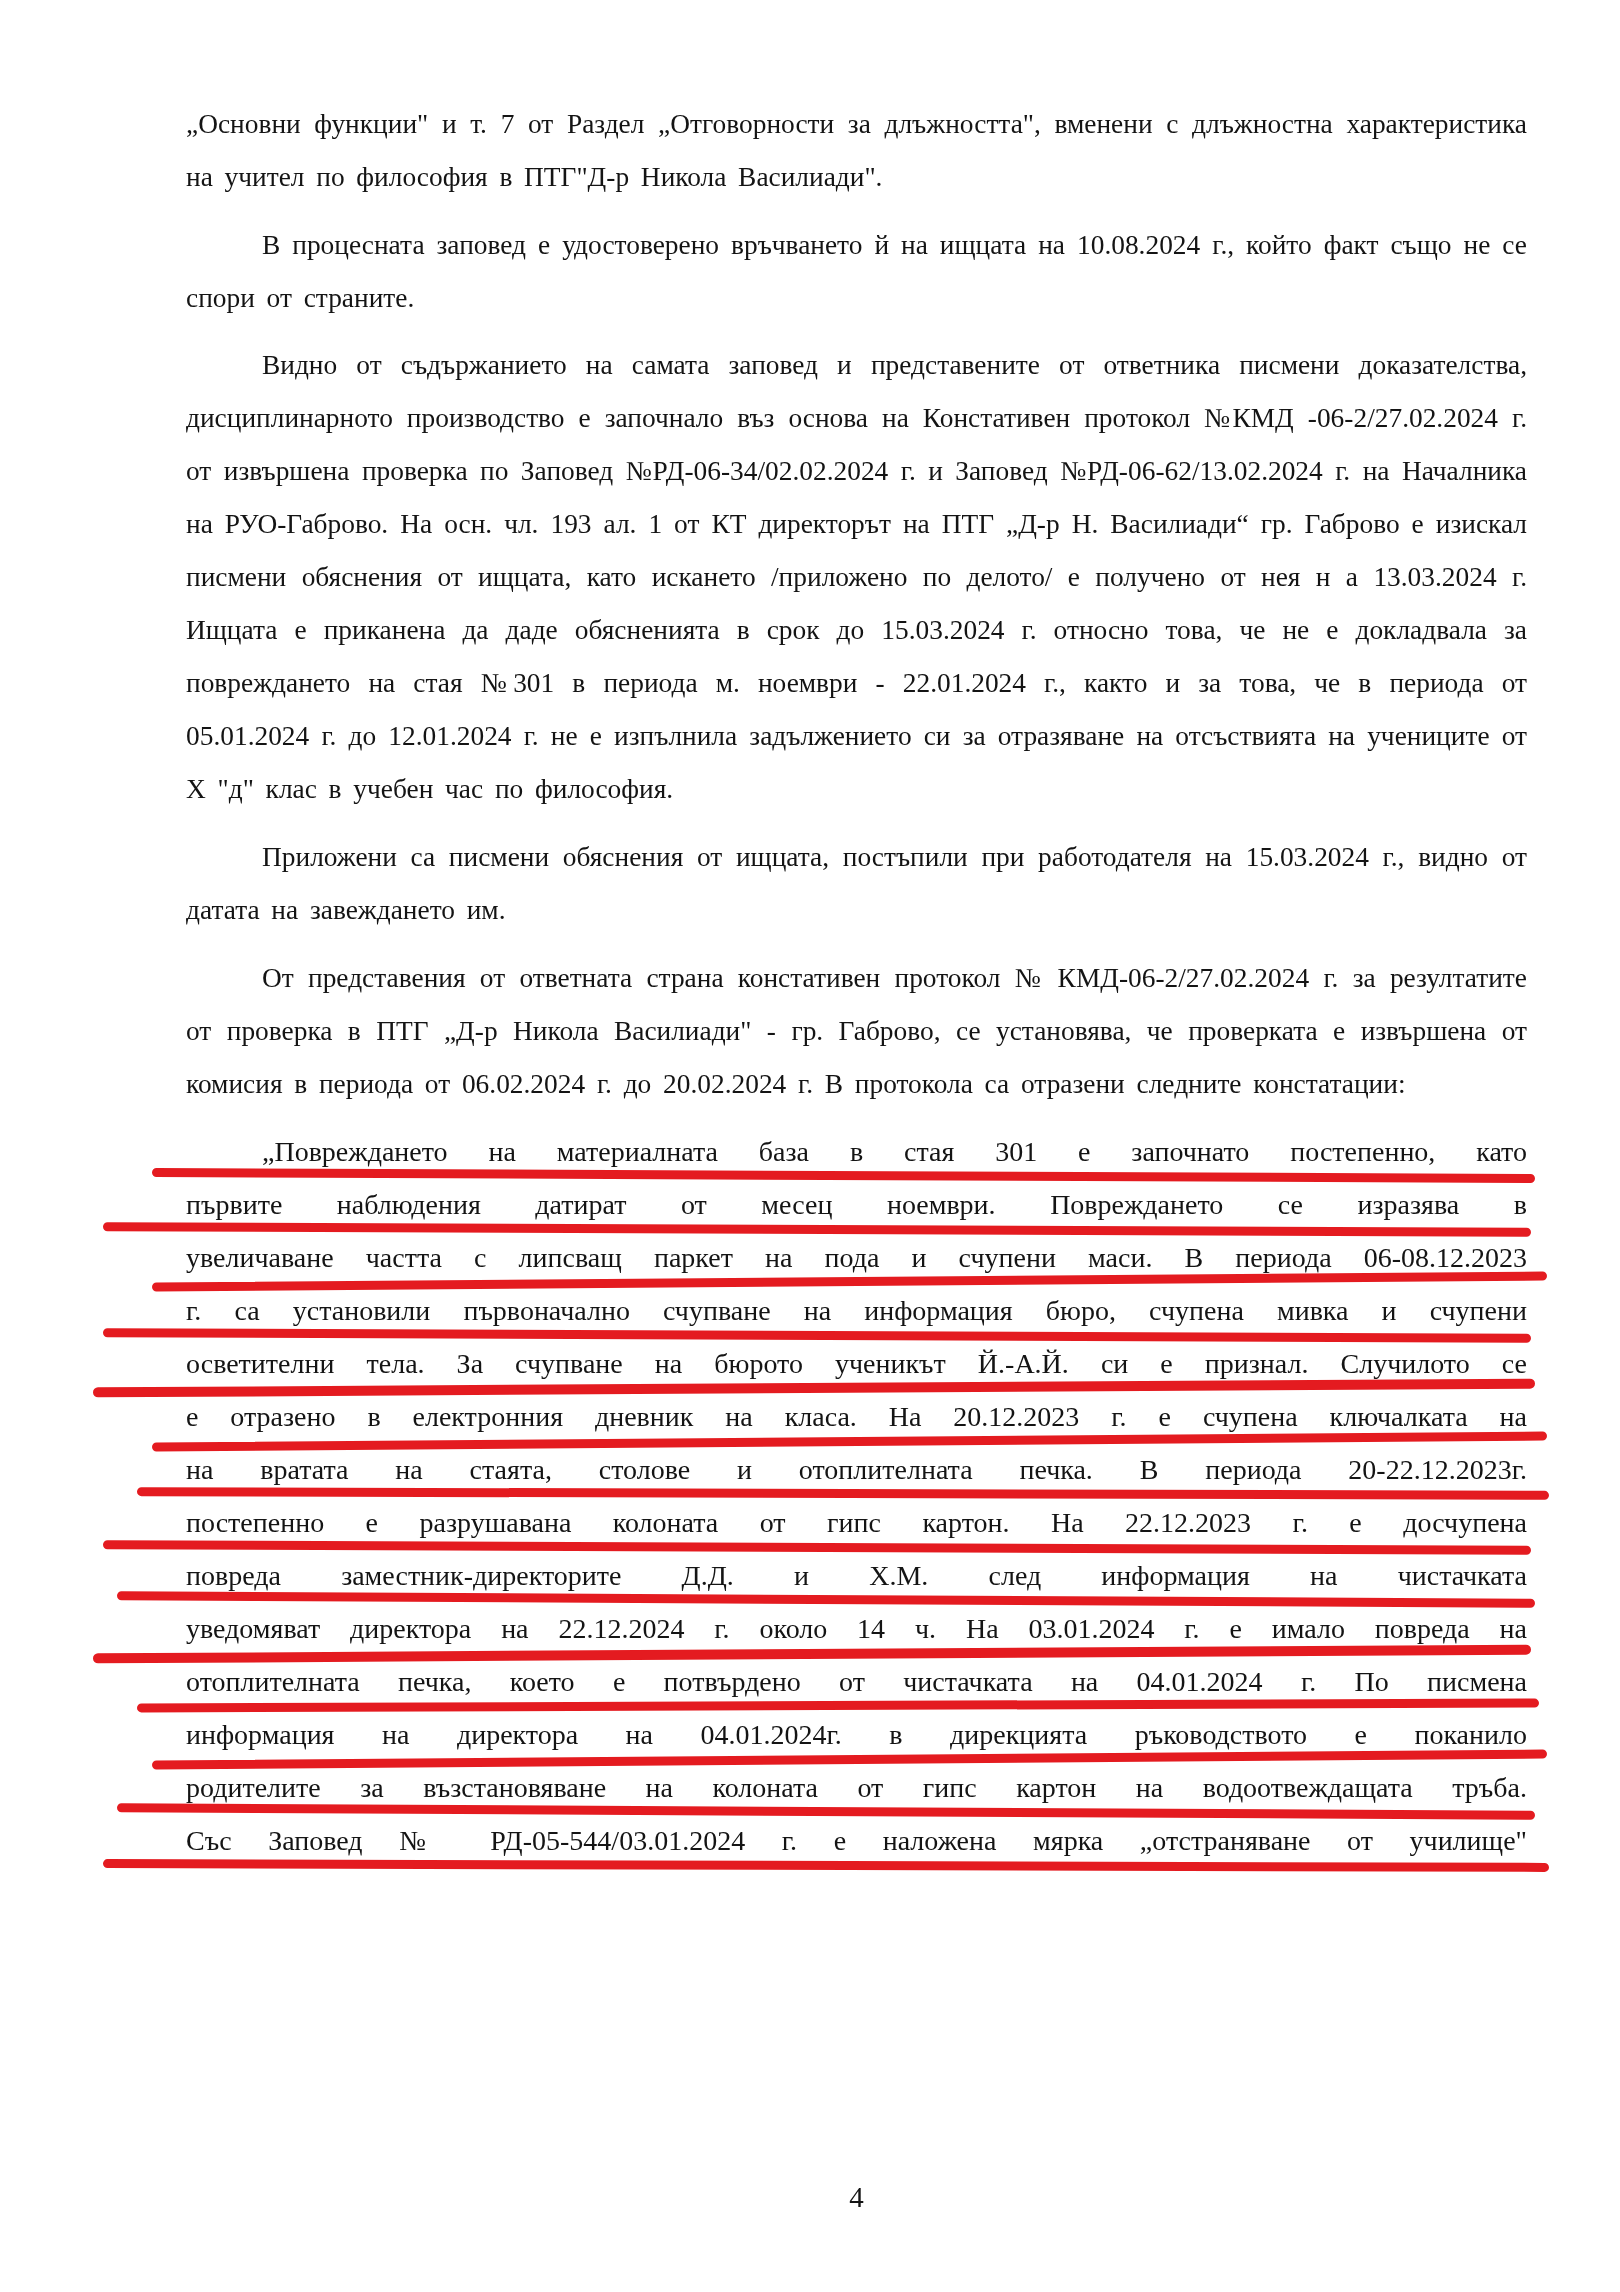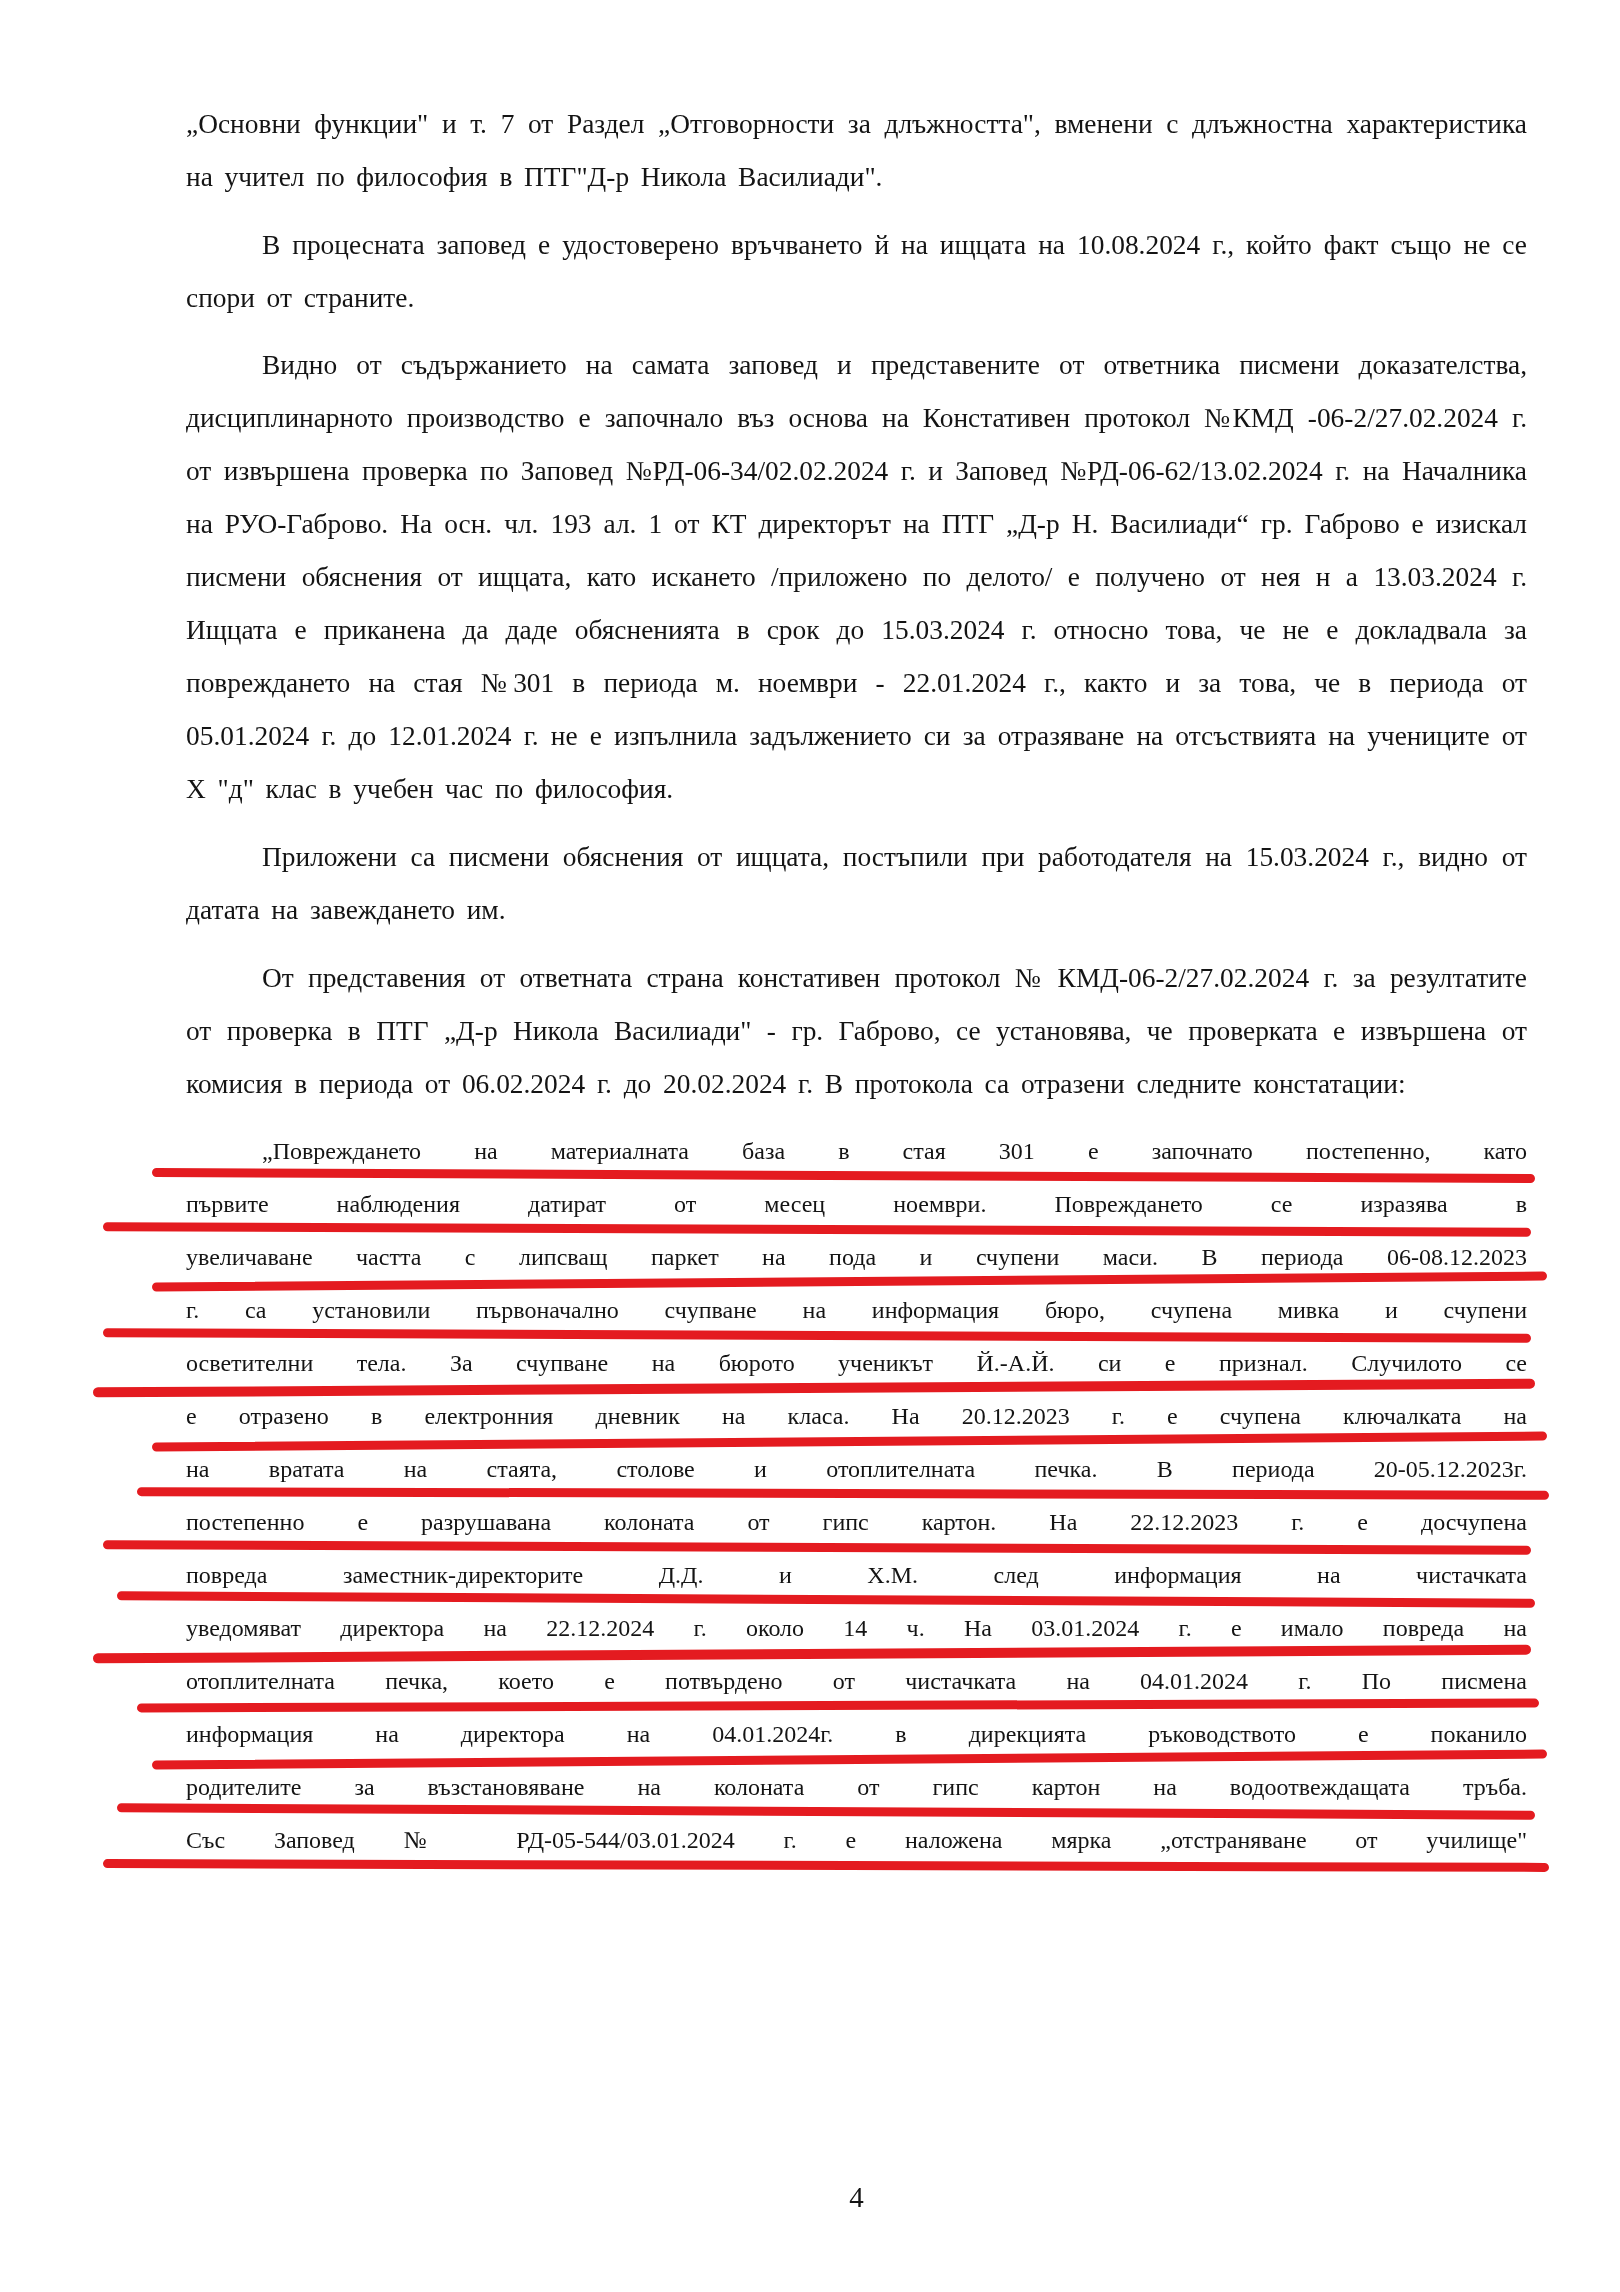--- a/index.html
+++ b/index.html
@@ -29,21 +29,21 @@
     text-align: justify;
     word-spacing: 4.9px;
   }
   .para.indent { text-indent: 76px; }
 
   .quote { margin-top: 0; }
   .qline {
     position: relative;
     height: 53px;
     line-height: 53px;
-    font-size: 24px;
+    font-size: 28px;
   }
   .qtext {
     display: block;
     text-align: justify;
     text-align-last: justify;
     word-spacing: 2px;
     overflow: visible;
     white-space: nowrap;
   }
   .qline.first .qtext { text-indent: 76px; }
@@ -110,21 +110,21 @@
         </div>
         <div class="qline">
           <span class="qtext">осветителни тела. За счупване на бюрото ученикът Й.-А.Й. си е признал. Случилото се</span>
           <span class="redline"></span>
         </div>
         <div class="qline">
           <span class="qtext">е отразено в електронния дневник на класа. На 20.12.2023 г. е счупена ключалката на</span>
           <span class="redline"></span>
         </div>
         <div class="qline">
-          <span class="qtext">на вратата на стаята, столове и отоплителната печка. В периода 20-05.12.2023г.</span>
+          <span class="qtext">на вратата на стаята, столове и отоплителната печка. В периода 20-22.12.2023г.</span>
           <span class="redline"></span>
         </div>
         <div class="qline">
           <span class="qtext">постепенно е разрушавана колоната от гипс картон. На 22.12.2023 г. е досчупена</span>
           <span class="redline"></span>
         </div>
         <div class="qline">
           <span class="qtext">повреда заместник-директорите Д.Д. и Х.М. след информация на чистачката</span>
           <span class="redline"></span>
         </div>

